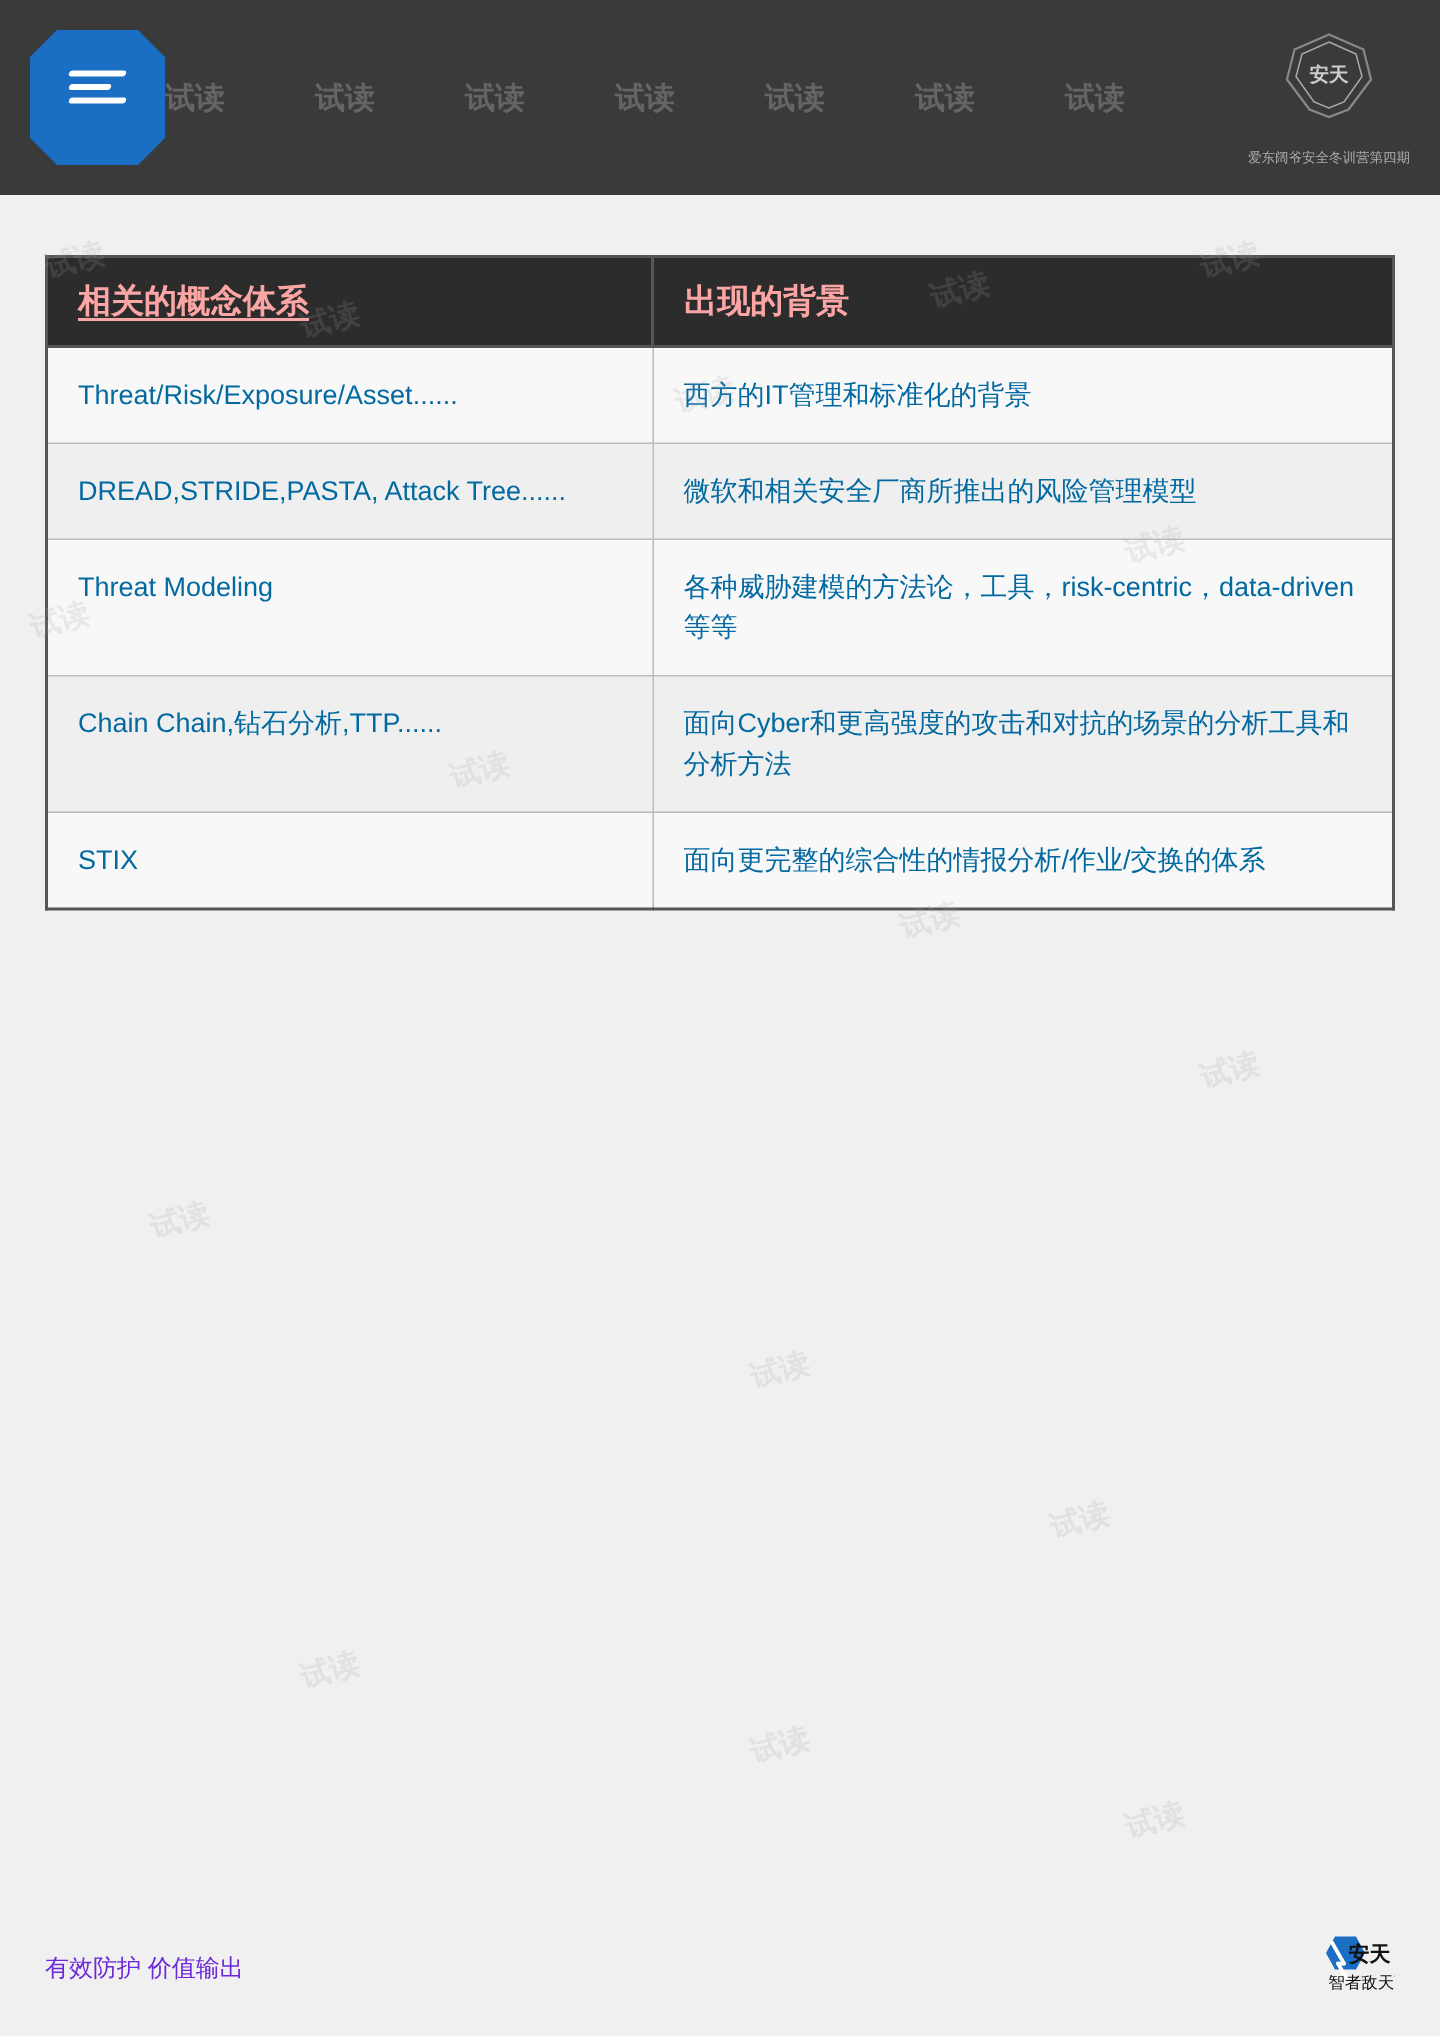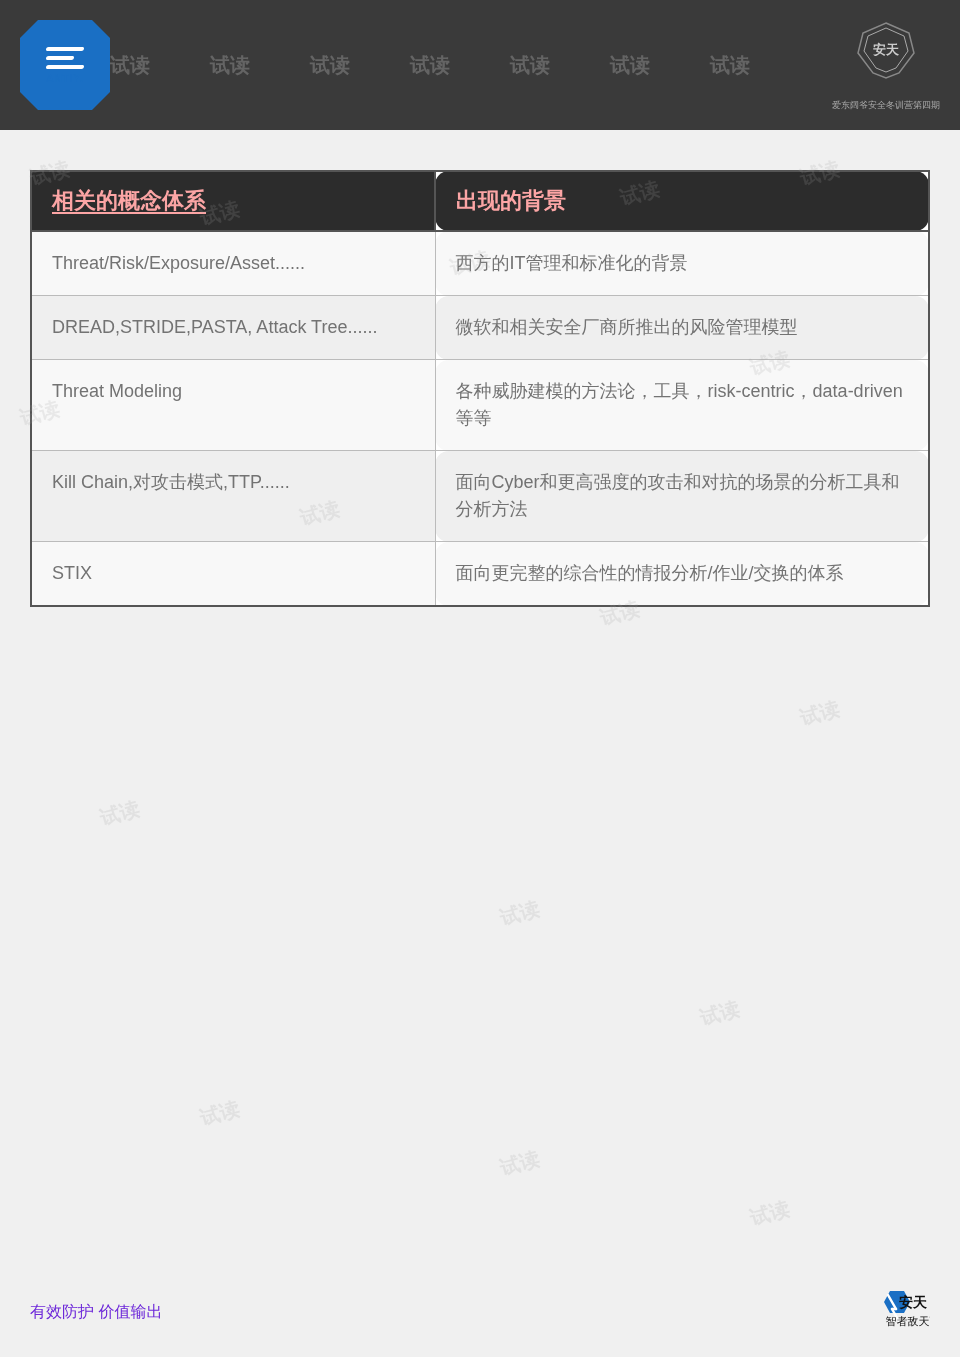--- a/index.html
+++ b/index.html
@@ -120,39 +120,38 @@
       font-size: 22px;
       font-weight: bold;
       border: 2px solid #555;
     }
 
     .data-table td {
       padding: 18px 20px;
       border: 1.5px solid #bbb;
       vertical-align: top;
       font-size: 18px;
-      color: #737373;
+      color: #0369a1;
       line-height: 1.5;
     }
 
     .data-table tr:nth-child(odd) td {
       background: #f8f8f8;
     }
     .data-table tr:nth-child(even) td {
       background: #efefef;
     }
 
     .col-left {
       width: 45%;
       border-right: 2px solid #888;
     }
 
     .col-right {
       width: 55%;
-      border-radius: 14px;
     }
 
     
     .footer {
       position: absolute;
       bottom: 20px;
       left: 0;
       right: 0;
       padding: 0 30px;
       display: flex;
@@ -268,21 +267,21 @@
     </tr>
         <tr>
       <td class="col-left">DREAD,STRIDE,PASTA, Attack Tree......</td>
       <td class="col-right">微软和相关安全厂商所推出的风险管理模型</td>
     </tr>
         <tr>
       <td class="col-left">Threat Modeling</td>
       <td class="col-right">各种威胁建模的方法论，工具，risk-centric，data-driven等等</td>
     </tr>
         <tr>
-      <td class="col-left">Kill Chain,对攻击模式,TTP......</td>
+      <td class="col-left">Chain Chain,钻石分析,TTP......</td>
       <td class="col-right">面向Cyber和更高强度的攻击和对抗的场景的分析工具和分析方法</td>
     </tr>
         <tr>
       <td class="col-left">STIX</td>
       <td class="col-right">面向更完整的综合性的情报分析/作业/交换的体系</td>
     </tr>
       </tbody>
   </table>
 </div>
 

